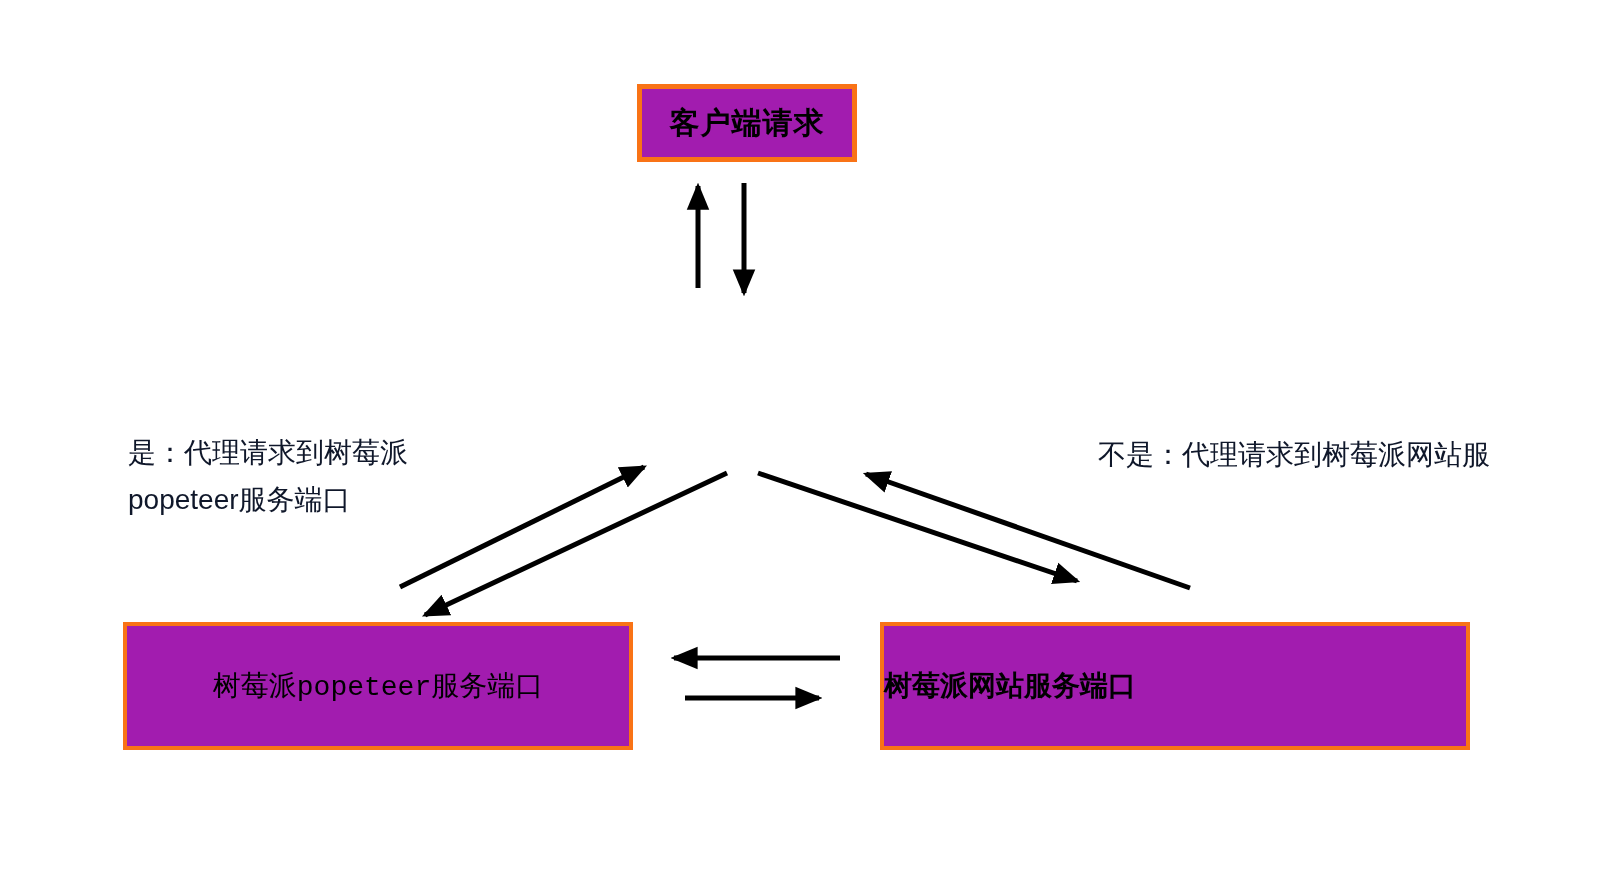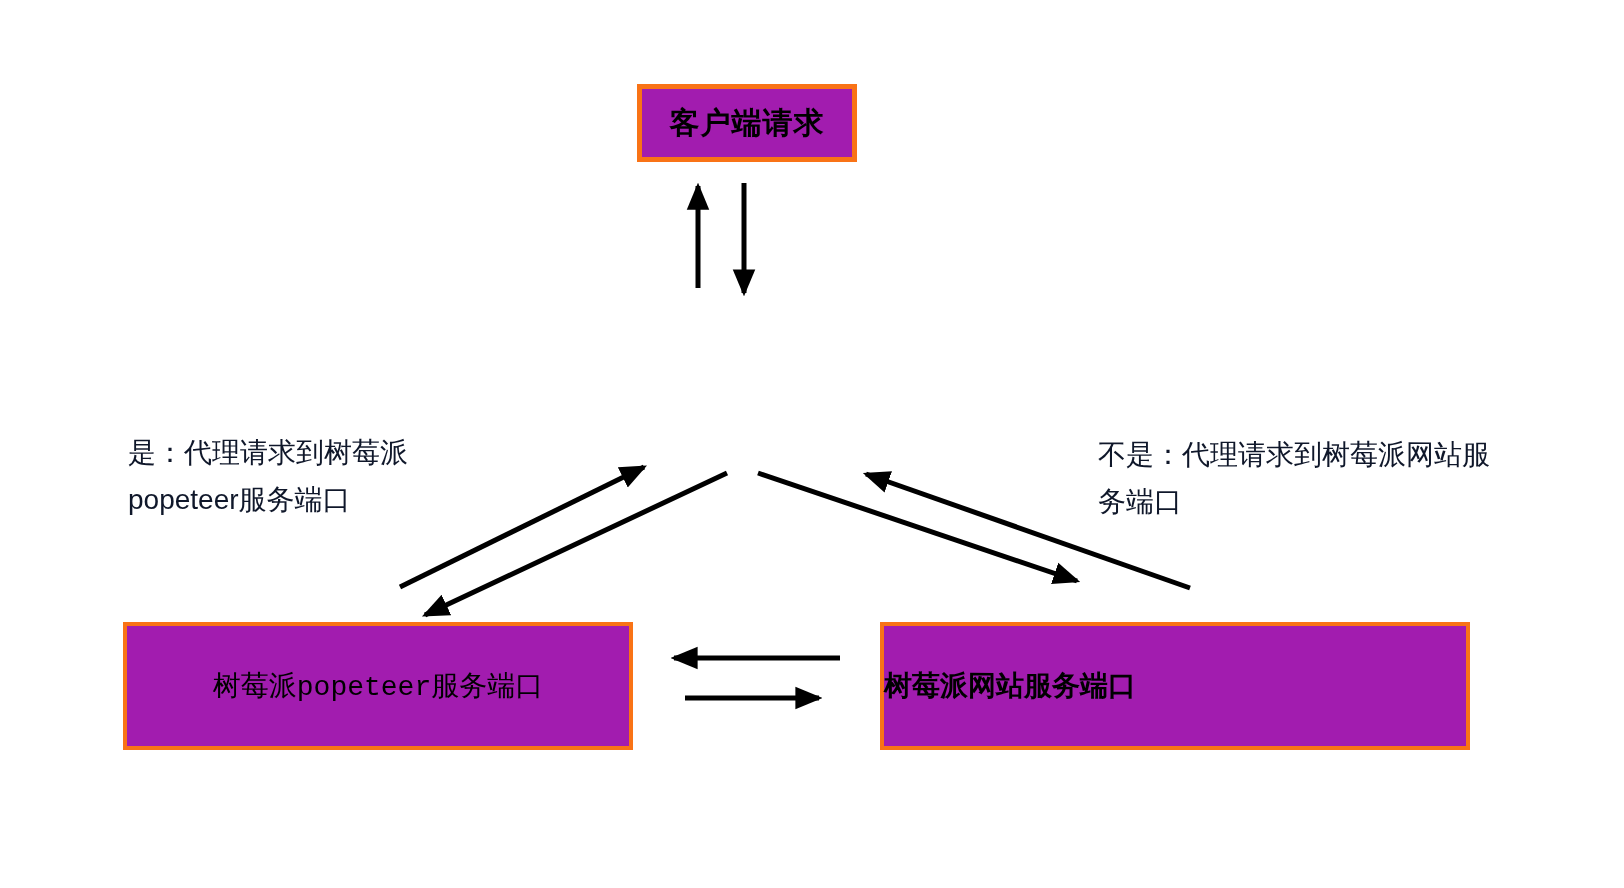--- a/index.html
+++ b/index.html
@@ -99,16 +99,15 @@
     <span>树莓派网站服务端口</span>
   </div>
 
   <div class="side-label label-yes">
     <div>是：代理请求到树莓派</div>
     <div>popeteer服务端口</div>
   </div>
 
   <div class="side-label label-no">
     <div>不是：代理请求到树莓派网站服</div>
-    <div>务端口</div>
   </div>
 
 </div>
 
 </body></html>

